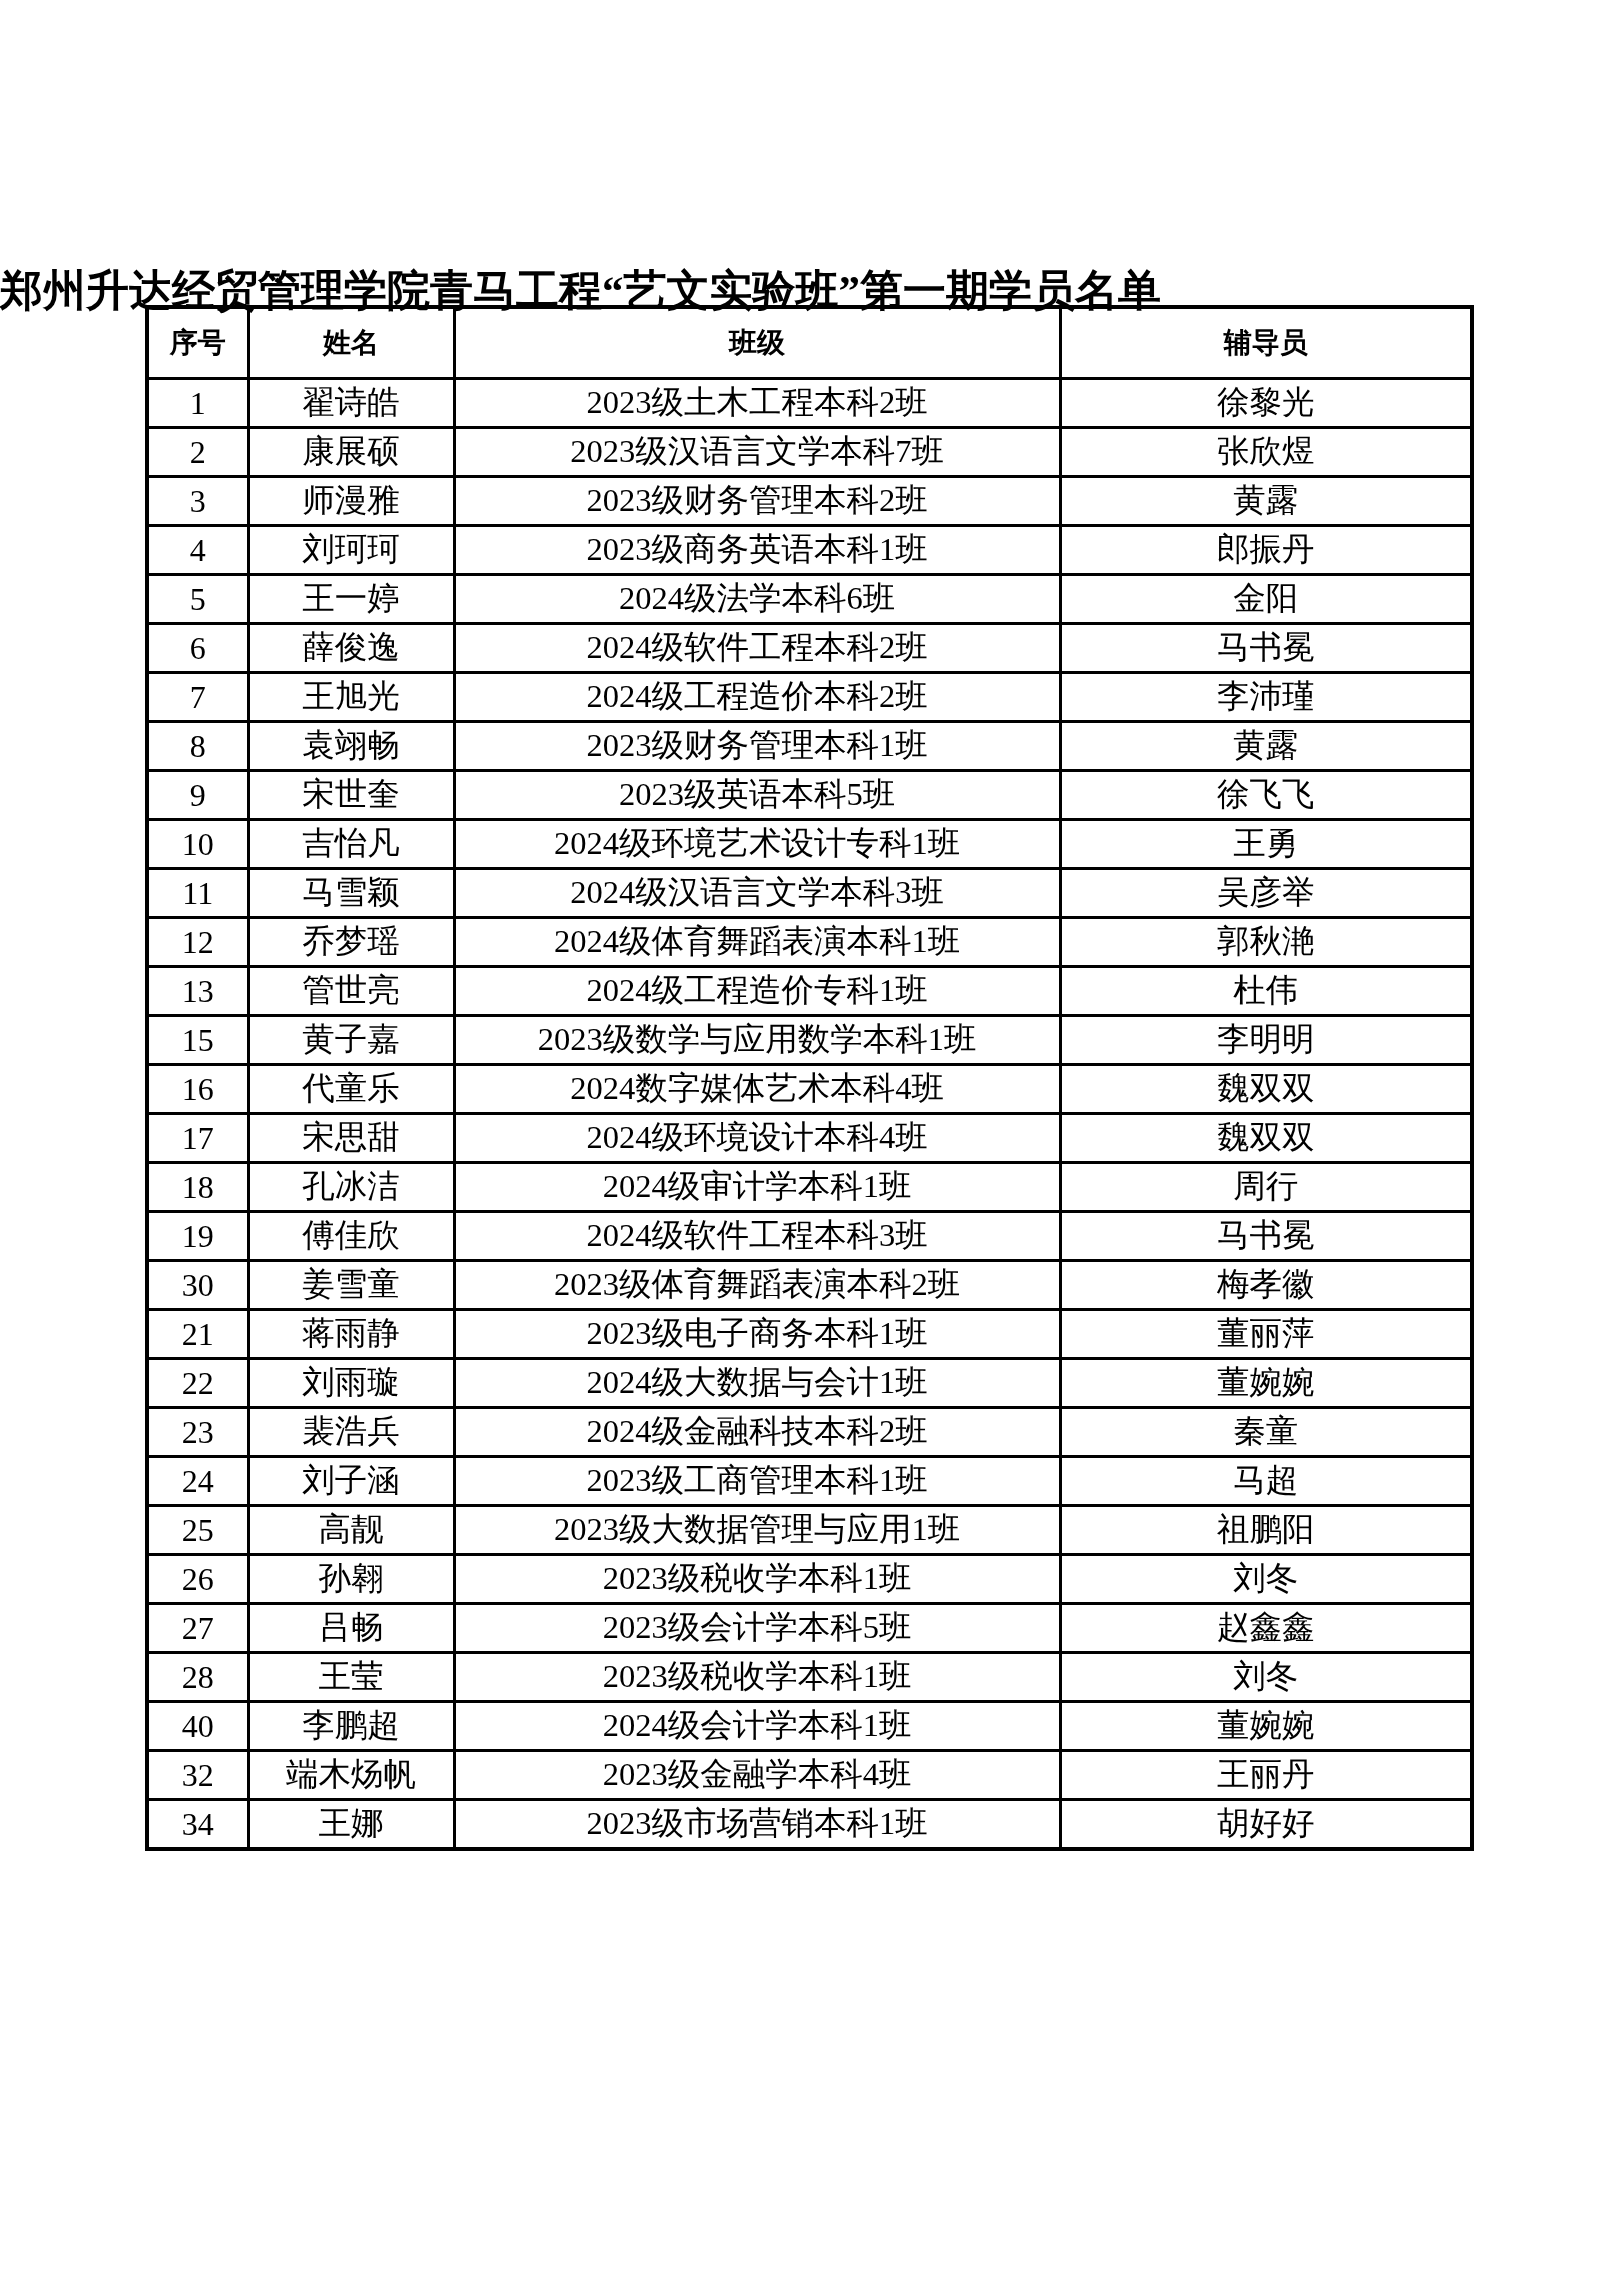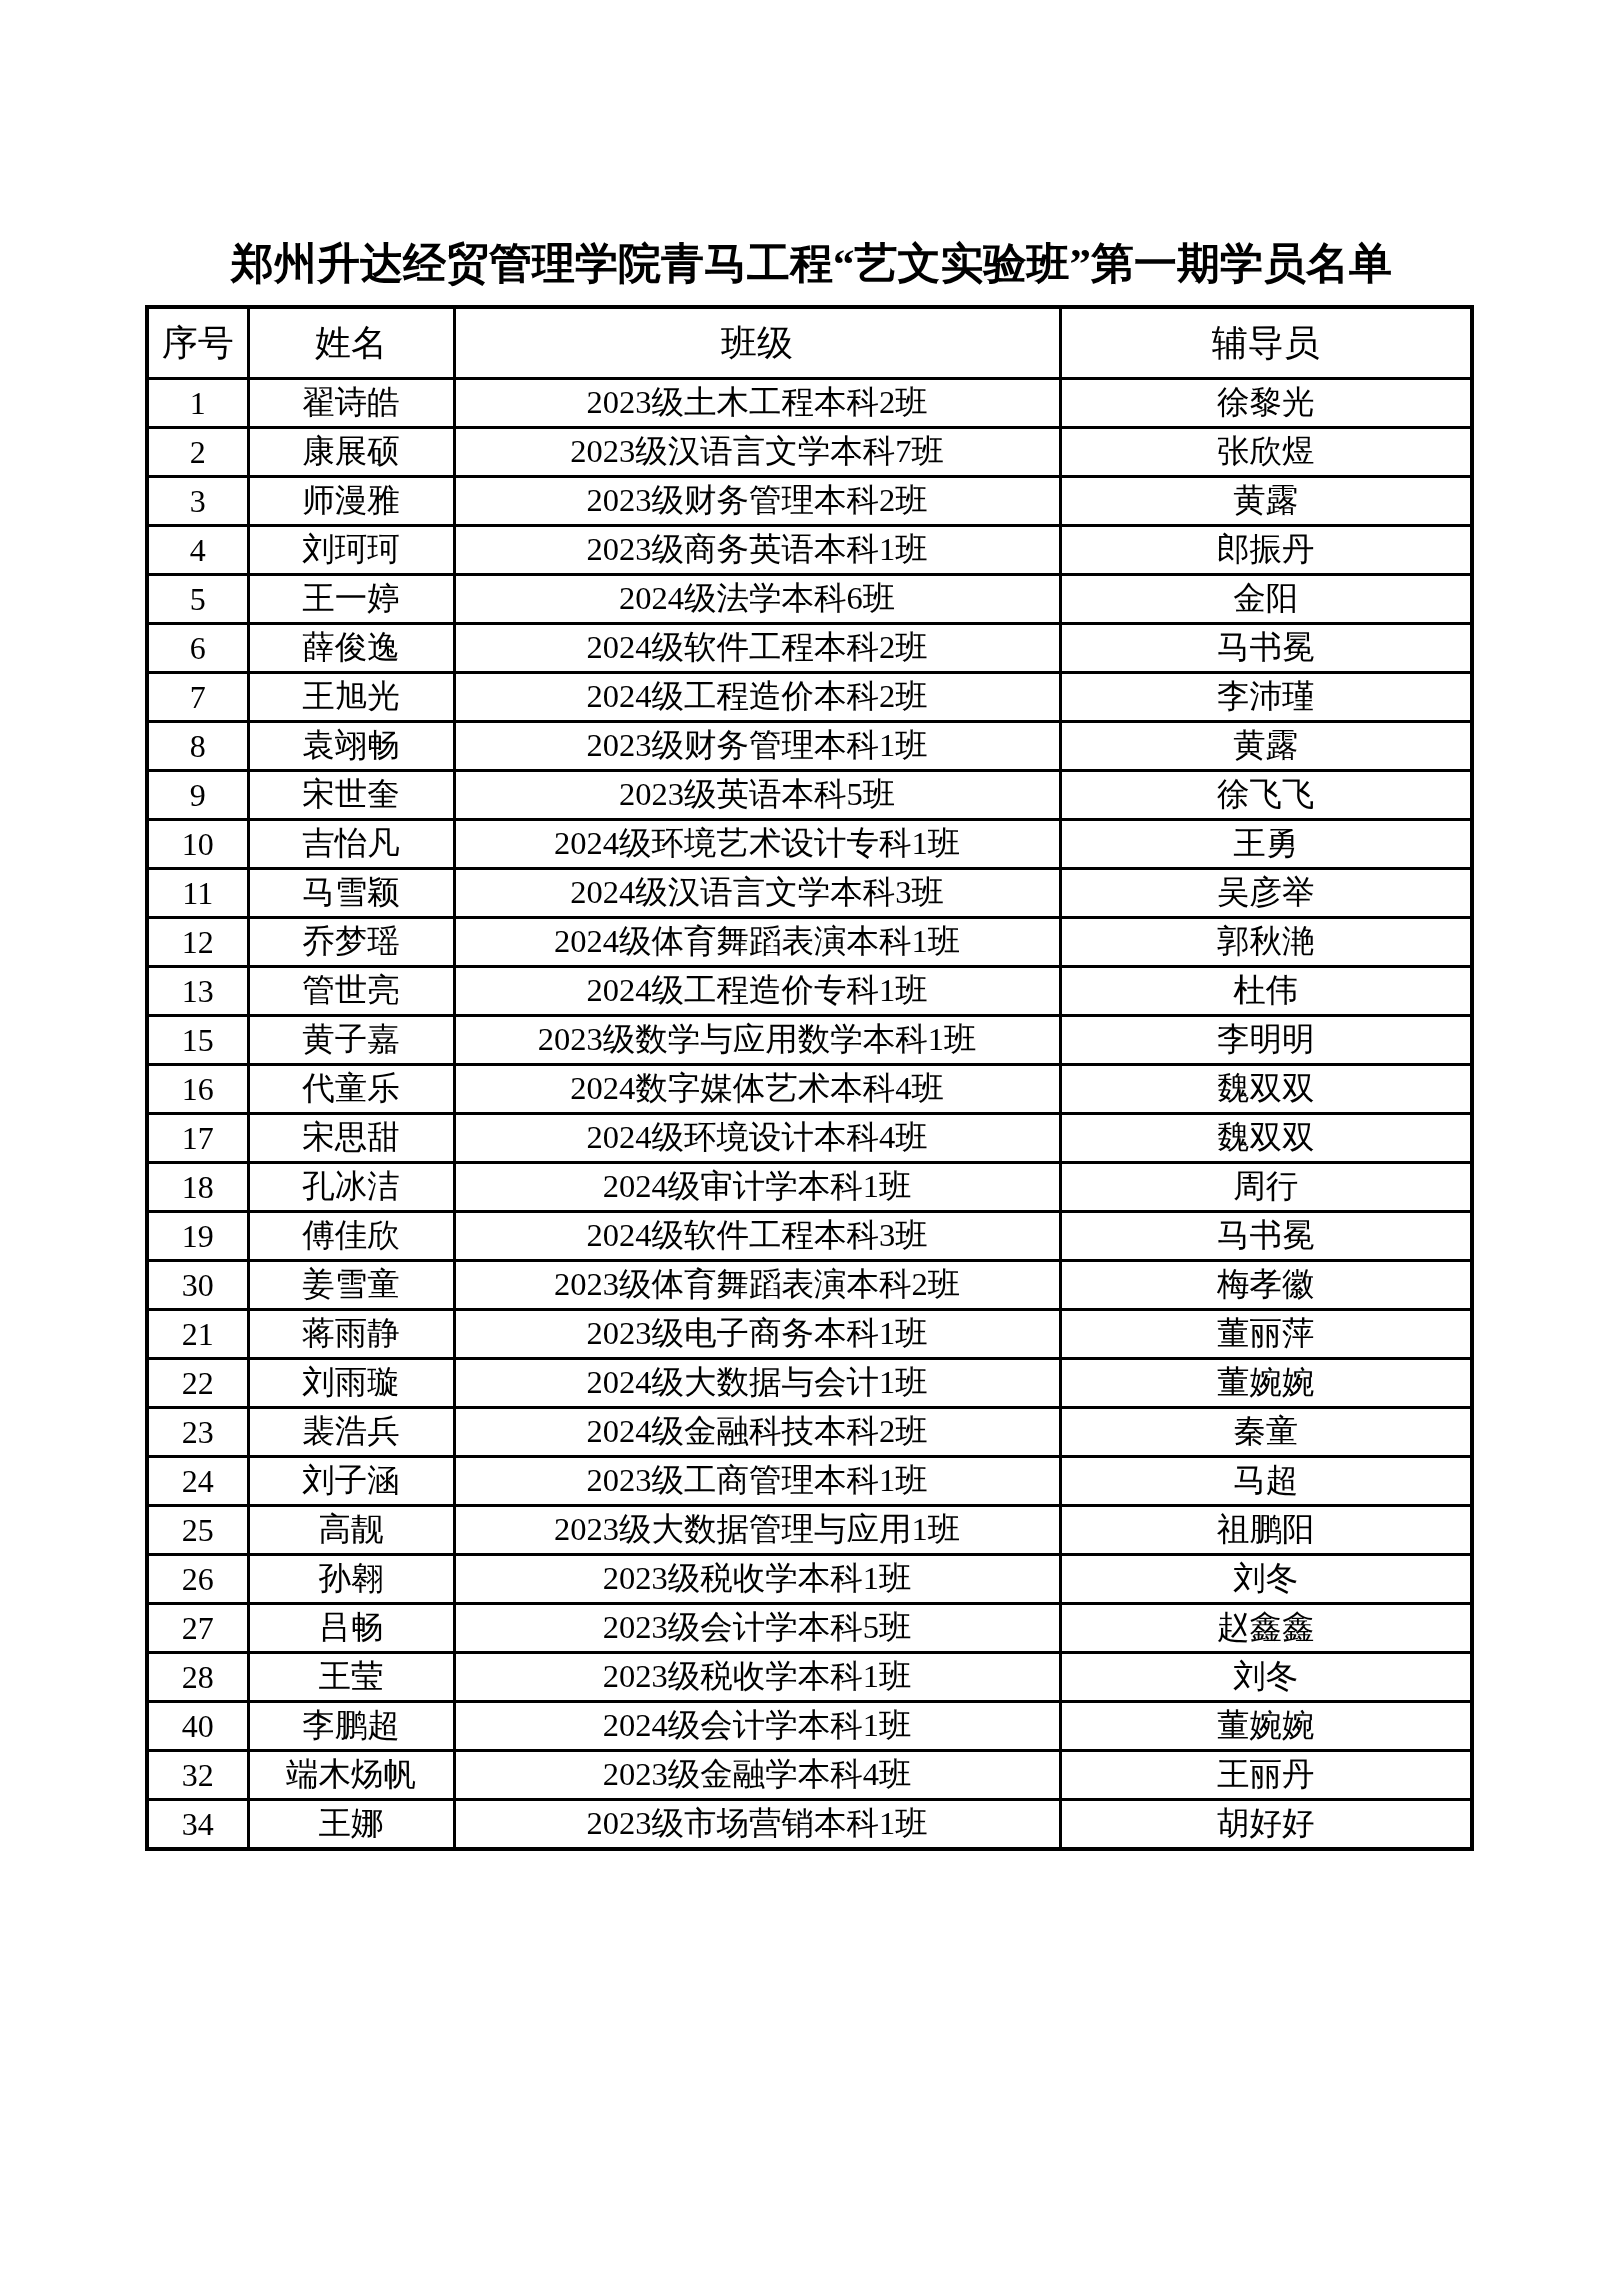--- a/index.html
+++ b/index.html
@@ -9,24 +9,24 @@
   }
   body {
     position: relative;
     width: 1623px;
     height: 2295px;
     font-family: "Liberation Serif", "DejaVu Serif", serif;
     color: #000000;
   }
   .doc-title {
     position: absolute;
-    top: 206px;
+    top: 233px;
     left: 0;
     width: 100%;
-    text-align: center;
+    text-align: left;
     font-size: 43px;
     font-weight: 700;
     letter-spacing: 0px;
     white-space: nowrap;
   }
   table.roster {
     position: absolute;
     top: 305px;
     left: 145px;
     width: 1325px;
@@ -41,22 +41,22 @@
   table.roster th, table.roster td {
     border: 3.2px solid #000000;
     text-align: center;
     vertical-align: middle;
     padding: 0;
     overflow: hidden;
     white-space: nowrap;
   }
   table.roster thead th {
     height: 68px;
-    font-size: 36px;
-    font-weight: 400;
+    font-size: 28px;
+    font-weight: 700;
   }
   table.roster tbody td {
     height: 46px;
     font-size: 32.5px;
     font-weight: 400;
   }
   table.roster tbody td.cell-no {
     font-size: 32px;
   }
 </style>

